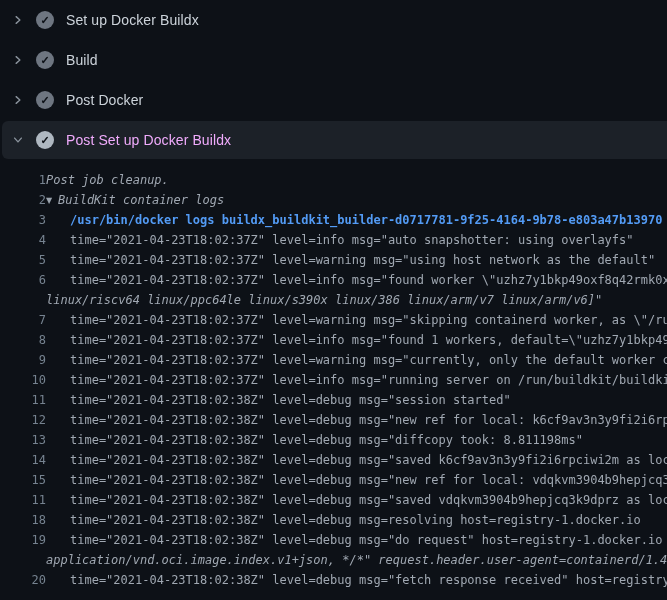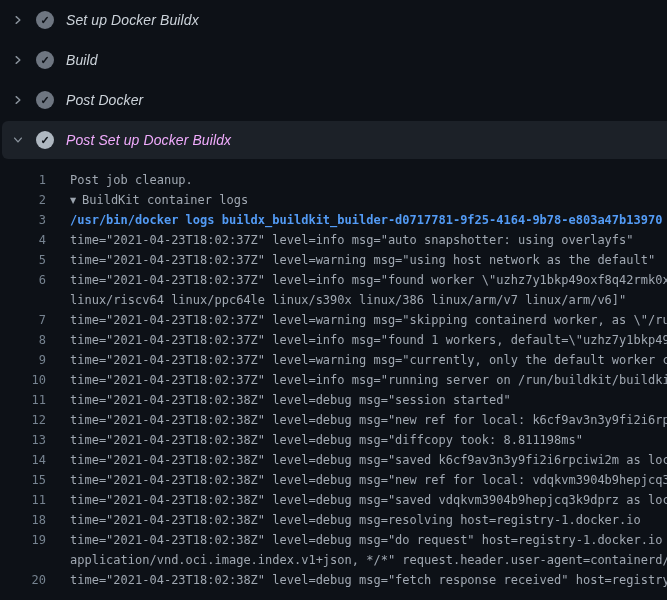--- a/index.html
+++ b/index.html
@@ -28,36 +28,36 @@
   .chev svg{display:block;}
   .check-circle{
     width:18px;height:18px;border-radius:50%;
     background:#6e7681;color:#0d1117;
     display:flex;align-items:center;justify-content:center;
     font-size:11px;font-weight:bold;line-height:1;
     margin-left:12px;flex:0 0 18px;
   }
   .step-header.expanded .check-circle{background:#afb8c1;}
   .step-label{
-    margin-left:12px;font-size:14px;color:#ccd3da;letter-spacing:.1px;font-style:italic;
+    margin-left:12px;font-size:14px;color:#ccd3da;letter-spacing:.1px;
   }
   .step-header.expanded .step-label{color:#f0abfc;}
   
   .log{
     padding-top:10px;width:667px;overflow:hidden;
     font-family:"DejaVu Sans Mono",monospace;
     font-size:12px;line-height:20px;
   }
   .row{display:flex;height:20px;white-space:pre;}
   .num{
     flex:0 0 46px;width:46px;text-align:right;
     color:#768390;user-select:none;cursor:pointer;
   }
   .text{color:#a0a8b2;}
-  .row.k-plain .text,.row.k-group .text,.row.k-cont .text{margin-left:24px;}
+  .row.k-plain .text,.row.k-group .text,.row.k-cont .text{margin-left:0;font-style:italic;}
   .row.k-log .text,.row.k-cmd .text{margin-left:24px;}
   .row.k-cmd .text{color:#539bf5;font-weight:bold;text-align:right;}
   .tri{
     display:inline-block;font-size:8px;color:#9aa3ad;
     width:12px;cursor:pointer;vertical-align:1px;
     font-family:"DejaVu Sans",sans-serif;
   }
 </style>
 </head>
 <body>

